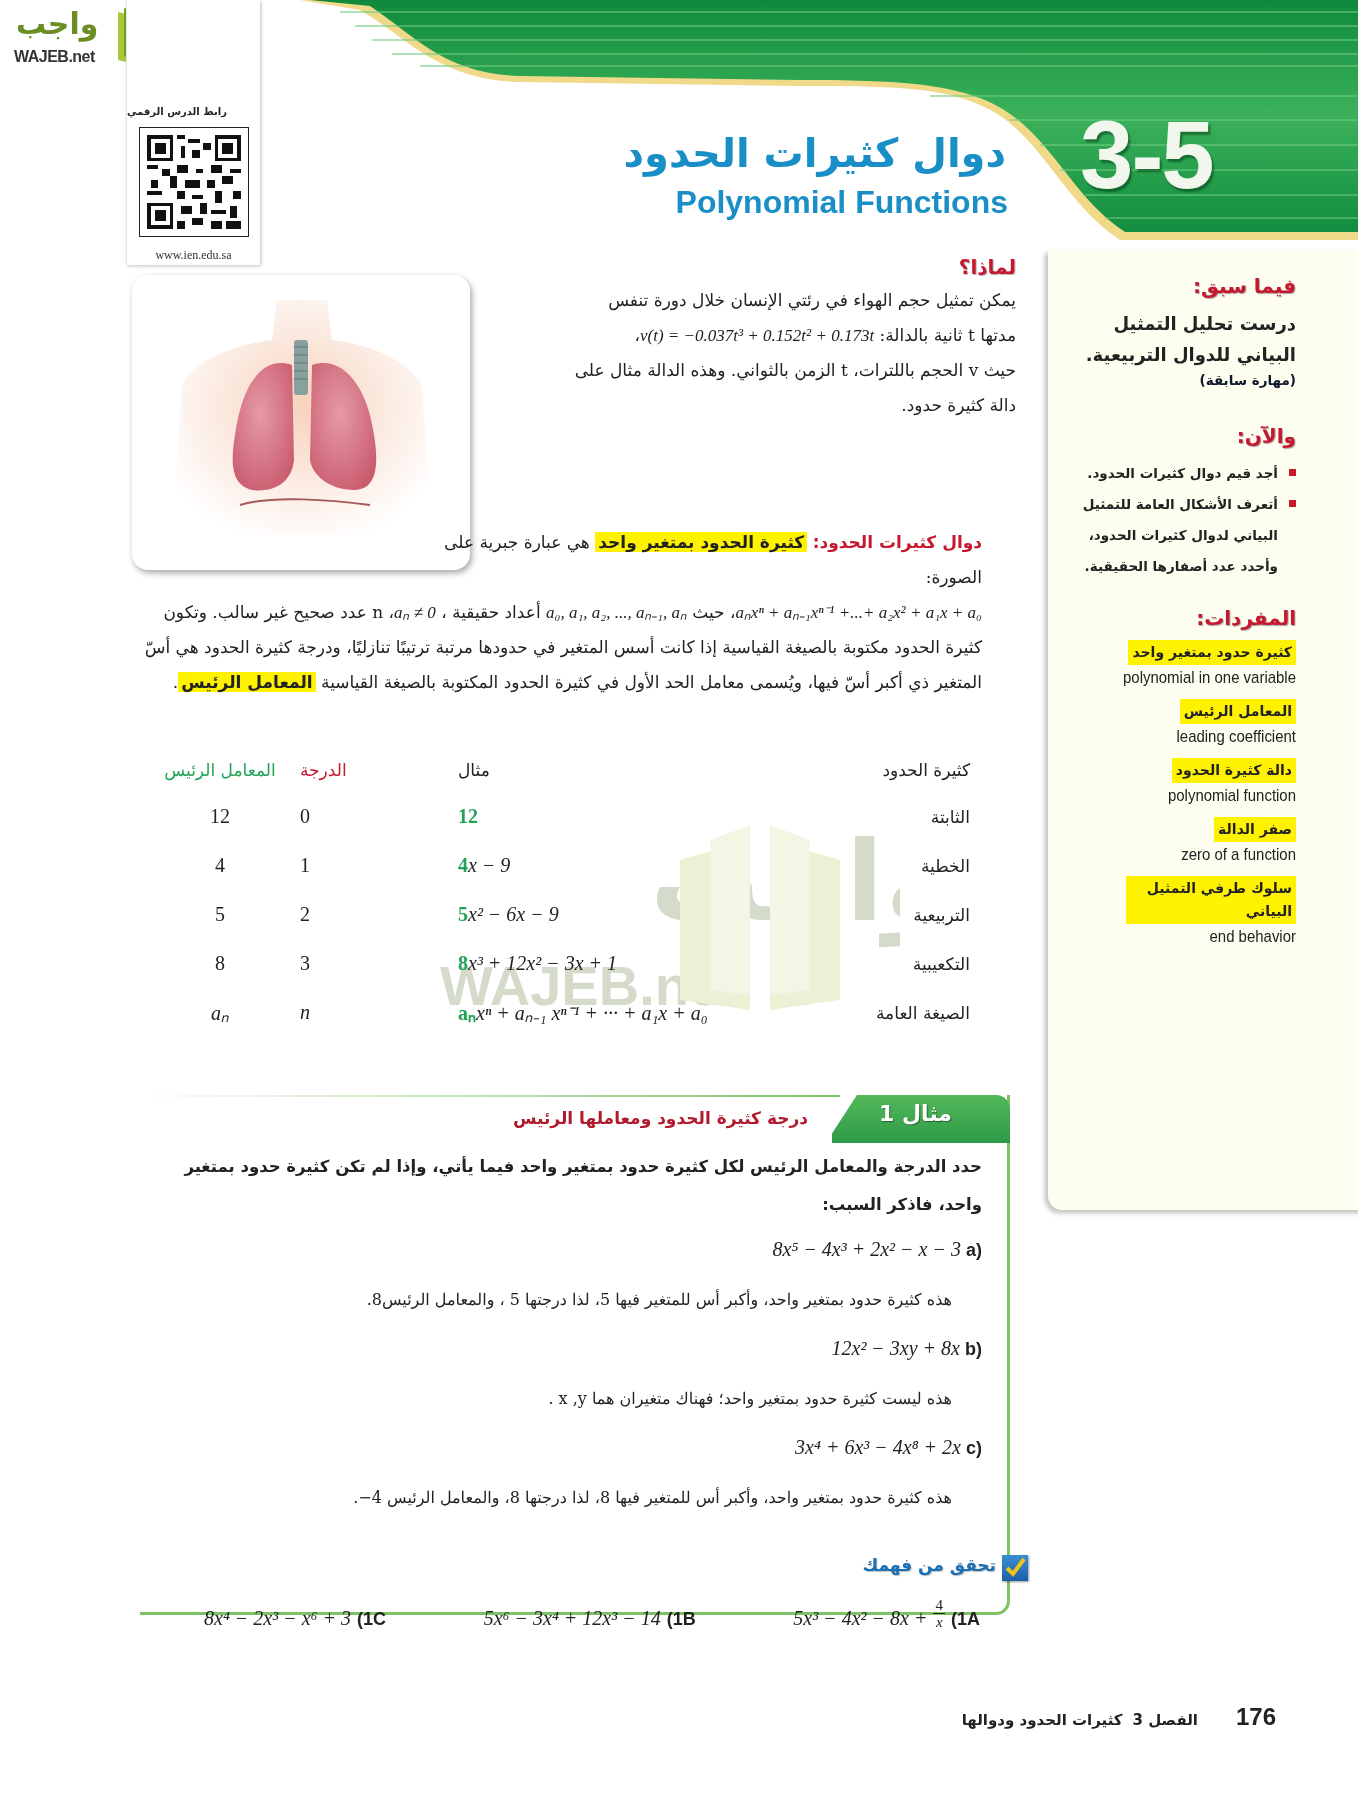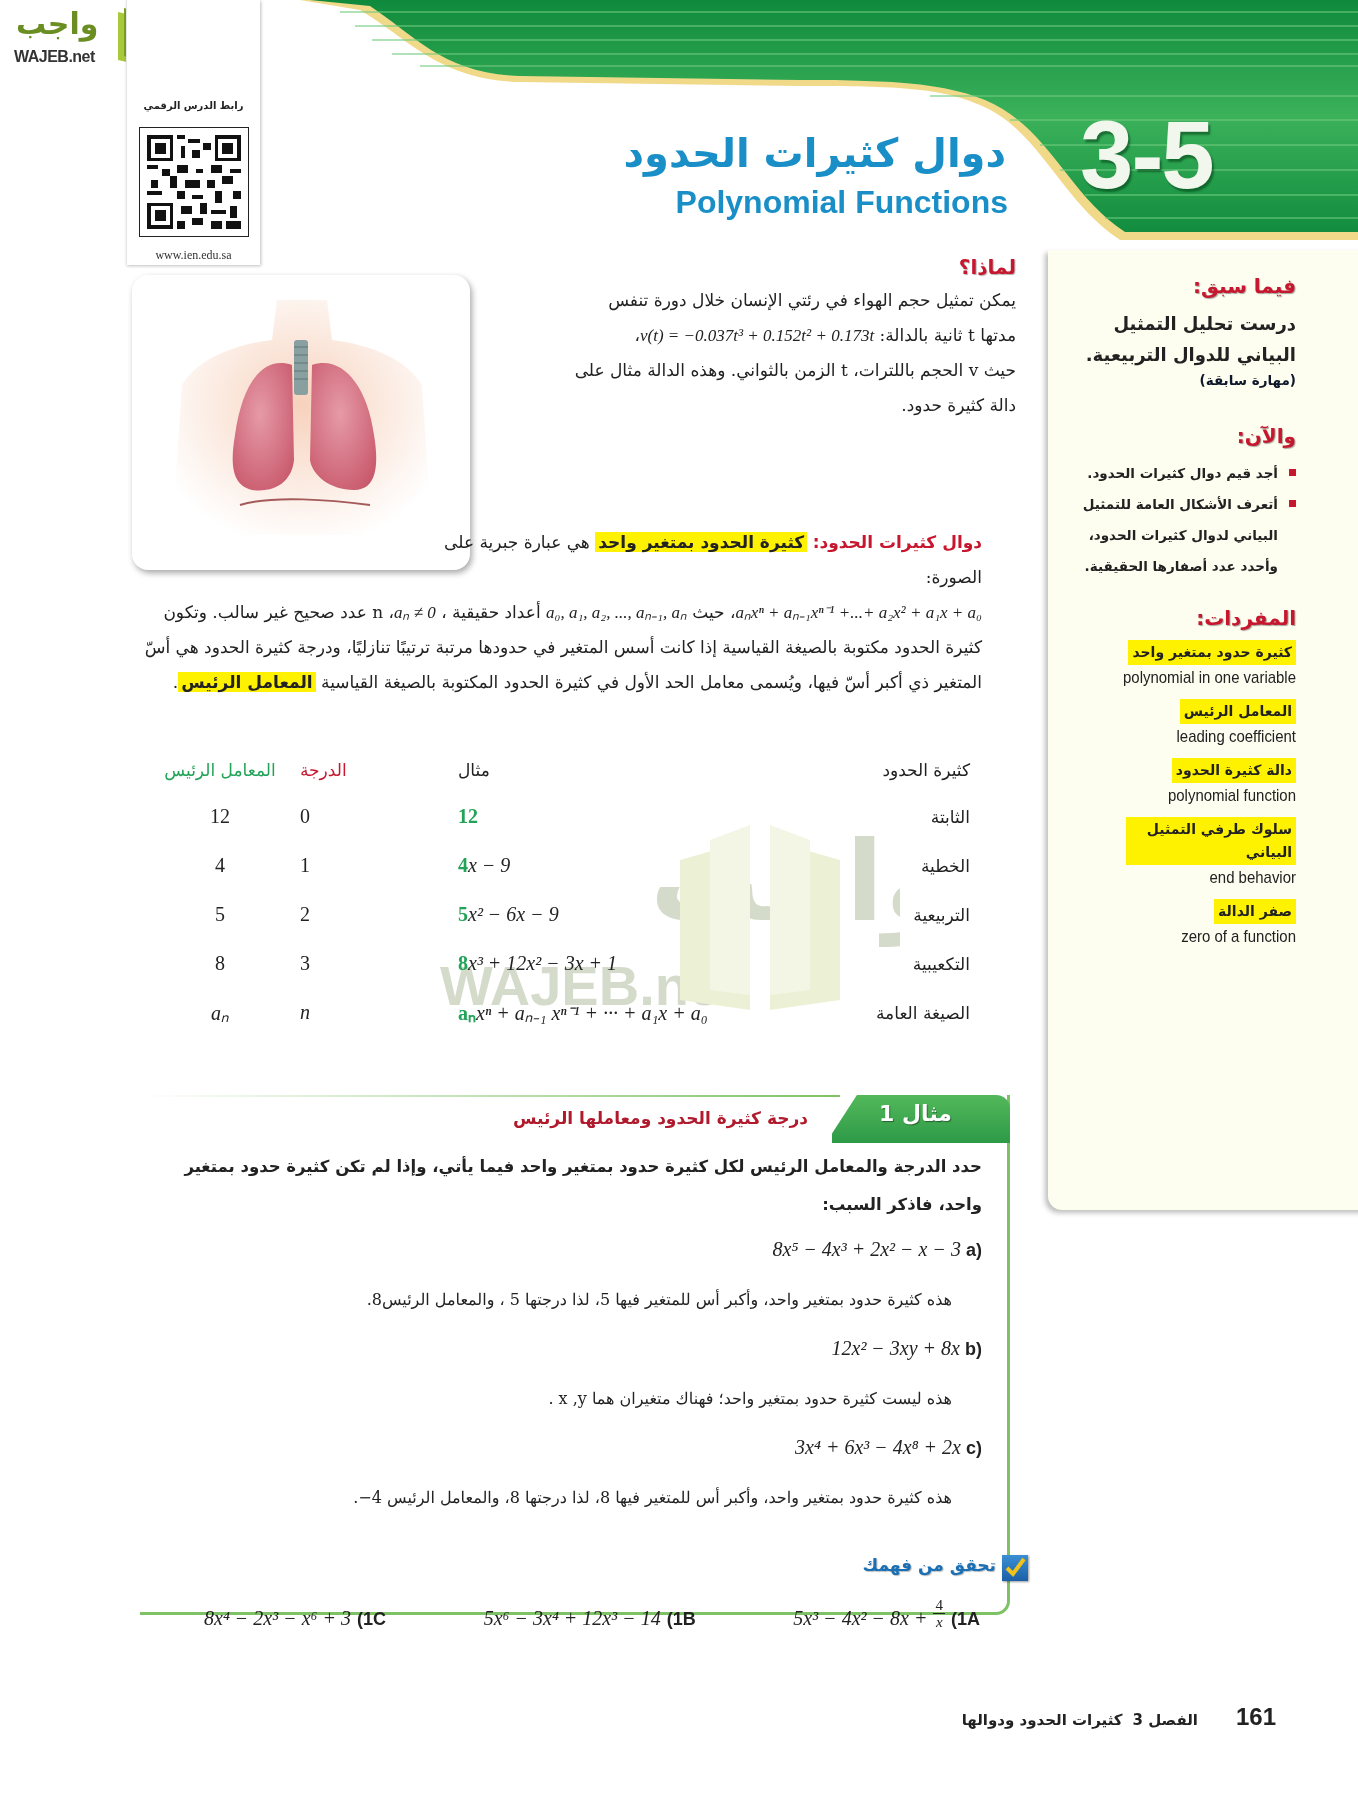--- a/index.html
+++ b/index.html
@@ -11,21 +11,21 @@
   .lesson-num { position: absolute; left: 1080px; top: 100px; font-family: "Liberation Sans", sans-serif; font-weight: bold; font-size: 96px; color: #f2f7ee; letter-spacing: -2px; text-shadow: 2px 3px 2px rgba(0,60,20,0.55); }
 
   
   .logo { position: absolute; left: 8px; top: 6px; width: 180px; height: 60px; }
   .logo-ar { position: absolute; left: 8px; top: 0; font-family: "DejaVu Sans", sans-serif; font-weight: bold; font-size: 30px; color: #6b8e23; direction: rtl; }
   .logo-en { position: absolute; left: 6px; top: 42px; font-family: "Liberation Sans", sans-serif; font-weight: bold; font-size: 16px; color: #333; letter-spacing: -0.5px; }
   .logo-book { position: absolute; left: 106px; top: 0; width: 80px; height: 64px; }
 
   
   .qr-card { position: absolute; left: 126px; top: 0; width: 134px; height: 265px; background: #fff; box-shadow: 1px 1px 3px rgba(0,0,0,0.25); border-left: 1px solid #e5e5e5; }
-  .qr-label { position: absolute; top: 100px; width: 100%; text-align: center; font-size: 10px; font-weight: bold; direction: rtl; color: #222; }
+  .qr-label { position: absolute; top: 106px; width: 100%; text-align: left; font-size: 10px; font-weight: bold; direction: rtl; color: #222; }
   .qr-box { position: absolute; left: 12px; top: 127px; width: 110px; height: 110px; border: 1.5px solid #222; padding: 7px; background: #fff; }
   .qr-url { position: absolute; top: 248px; width: 100%; text-align: center; font-family: "Liberation Serif", serif; font-size: 12px; color: #333; }
 
   
   .title-ar { position: absolute; right: 352px; top: 130px; font-family: "DejaVu Sans", sans-serif; font-weight: bold; font-size: 40px; color: #1a8fc7; direction: rtl; white-space: nowrap; }
   .title-en { position: absolute; right: 350px; top: 184px; font-family: "Liberation Sans", sans-serif; font-size: 32px; color: #1a8fc7; white-space: nowrap; }
 
   
   .sidebar { position: absolute; left: 1048px; top: 250px; width: 330px; height: 960px; background: #fdfdf0; border-radius: 0 0 0 14px; box-shadow: -3px 3px 5px rgba(0,0,0,0.25); }
   .sb-content { position: absolute; right: 82px; top: 24px; width: 230px; direction: rtl; text-align: right; }
@@ -208,26 +208,26 @@
     </div>
     <div class="vocab-item">
       <span class="vocab-ar">المعامل الرئيس</span>
       <div class="vocab-en">leading coefficient</div>
     </div>
     <div class="vocab-item">
       <span class="vocab-ar">دالة كثيرة الحدود</span>
       <div class="vocab-en">polynomial function</div>
     </div>
     <div class="vocab-item">
+      <span class="vocab-ar">صفر الدالة</span>
+      <div class="vocab-en">zero of a function</div>
+    </div>
+    <div class="vocab-item">
       <span class="vocab-ar" style="max-width:170px">سلوك طرفي التمثيل البياني</span>
       <div class="vocab-en">end behavior</div>
-    </div>
-    <div class="vocab-item">
-      <span class="vocab-ar">صفر الدالة</span>
-      <div class="vocab-en">zero of a function</div>
     </div>
   </div>
 </aside>
 
 <div class="lungs-card">
   <svg viewBox="0 0 338 295" width="338" height="295">
     <defs>
       <radialGradient id="skin" cx="0.5" cy="0.45" r="0.6">
           <stop offset="0" stop-color="#f7d2bd"></stop>
           <stop offset="1" stop-color="#fff"></stop>
@@ -379,16 +379,16 @@
     <span class="math">5x⁶ − 3x⁴ + 12x³ − 14</span>
     <span class="lbl">(1B</span>
   </div>
   <div class="check-item">
     <span class="math">8x⁴ − 2x³ − x⁶ + 3</span>
     <span class="lbl">(1C</span>
   </div>
 </div>
 
 <footer class="footer">
-  <span class="footer-page">161</span>
+  <span class="footer-page">176</span>
   <span class="footer-ch">الفصل 3</span>
   <span class="footer-title">كثيرات الحدود ودوالها</span>
 </footer>
 
 </body></html>

